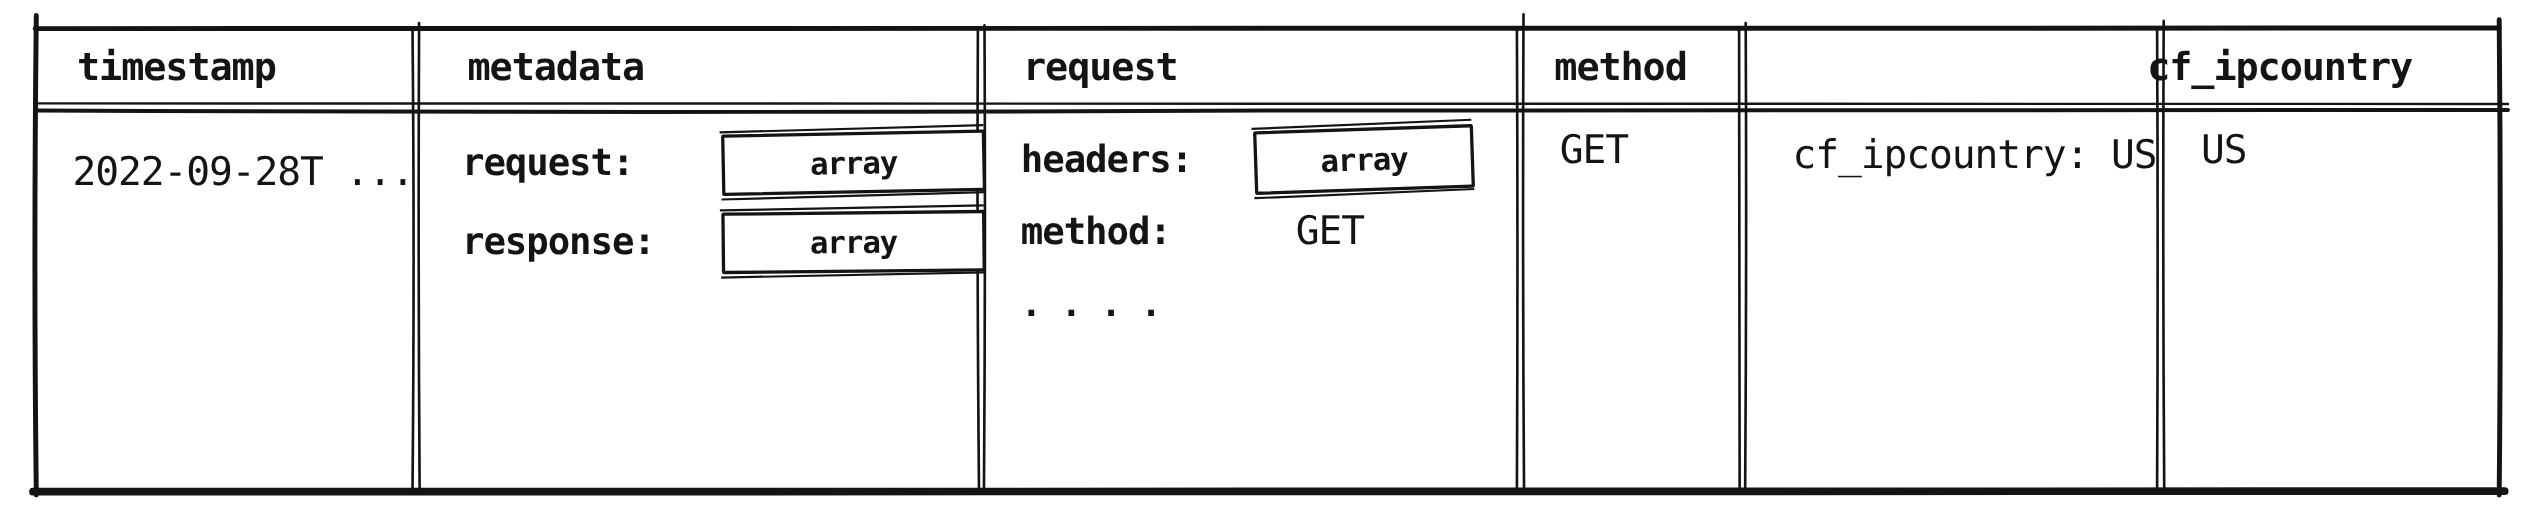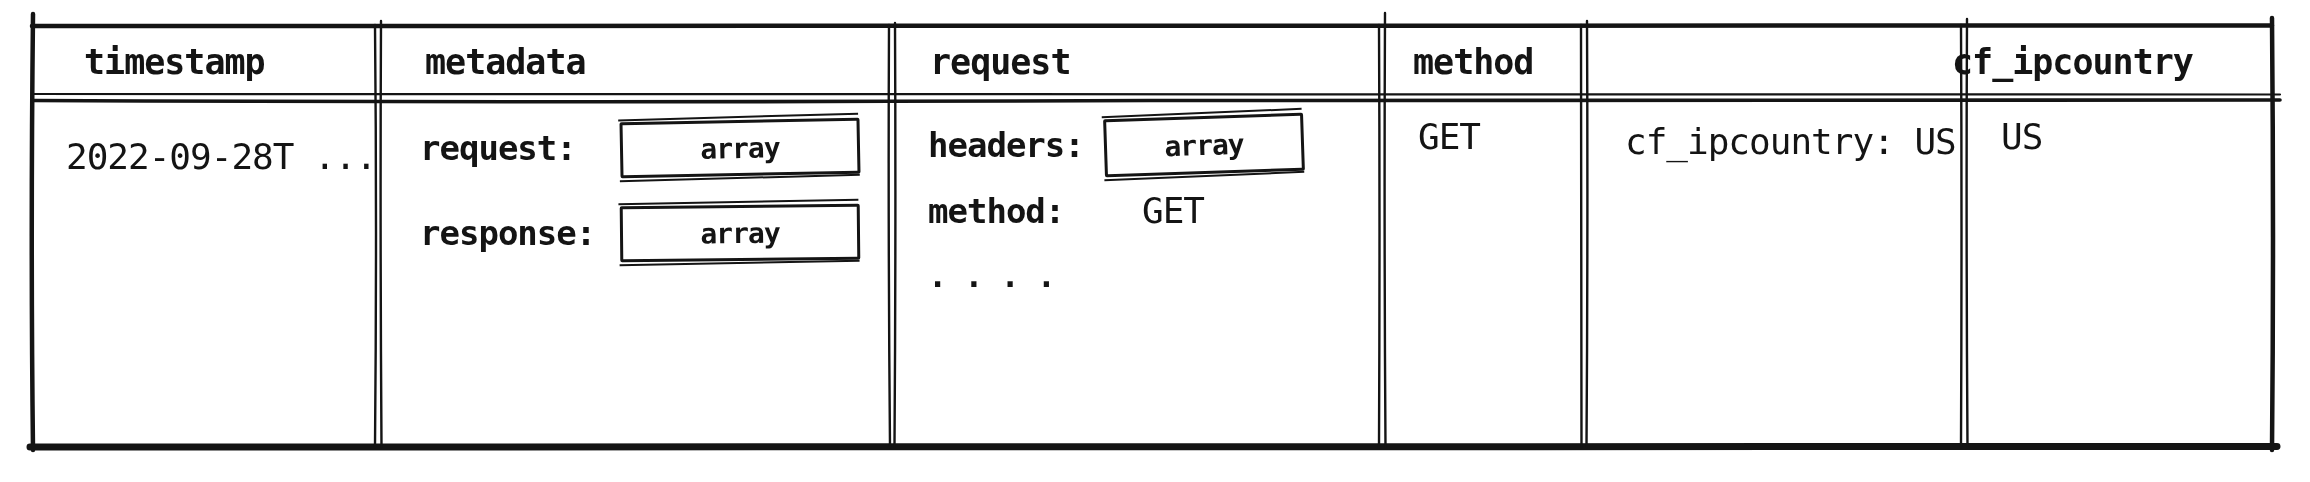--- a/index.html
+++ b/index.html
@@ -46,20 +46,21 @@
     white-space: nowrap;
   }
   .cell-text {
     font-size: 36px;
     font-weight: 400;
     letter-spacing: -1px;
   }
   .kv {
     display: flex;
     align-items: center;
+    gap: 36px;
   }
   .kv .key {
     font-size: 34px;
     font-weight: 700;
     letter-spacing: -1px;
     flex: 0 0 auto;
   }
   
   .chip {
     position: relative;
@@ -116,21 +117,21 @@
       <path d="M 895 23 Q 896 230, 894.5 447"></path>
       <path d="M 1379 25 Q 1380 230, 1379 447"></path>
       <path d="M 1385 13 Q 1384 230, 1385.5 447"></path>
       <path d="M 1581 25 Q 1580.5 230, 1581.5 447"></path>
       <path d="M 1587 21 Q 1588 230, 1586.5 447"></path>
       <path d="M 1961 25 Q 1962 230, 1961 447"></path>
       <path d="M 1967 19 Q 1966 230, 1967.5 447"></path>
     </g>
   </svg>
 
-  <div class="th" style="left:84px;">
+  <div class="th" style="left:70px;">
       <span>timestamp</span>
     </div>
   <div class="th" style="left:425px;">
       <span>metadata</span>
     </div>
   <div class="th" style="left:1413px;">
       <span>method</span>
     </div>
   <div class="th" style="left:930px;">
       <span>request</span>
@@ -143,21 +144,21 @@
     <span class="cell-text">2022-09-28T ...</span>
   </div>
 
   <div class="td" style="left:378px; width:515px; padding:20px 0 0 42px;">
     <div class="kv">
       <span class="key" style="width:200px;">request:</span>
       <span class="chip tilt-a" style="width:240px; height:56px;">
         <span>array</span>
       </span>
     </div>
-    <div class="kv" style="margin-top:29px;">
+    <div class="kv" style="margin-top:16px;">
       <span class="key" style="width:200px;">response:</span>
       <span class="chip tilt-b" style="width:240px; height:56px;">
         <span>array</span>
       </span>
     </div>
   </div>
 
   <div class="td" style="left:893px; width:490px; padding:16px 14px 0 35px;">
     <div class="kv">
       <span class="key" style="width:176px;">headers:</span>
@@ -169,21 +170,21 @@
       <span class="key" style="width:176px;">method:</span>
       <span class="cell-text" style="margin-left:38px;">GET</span>
     </div>
     <div class="dots" style="margin-top:26px;">....</div>
   </div>
 
   <div class="td" style="left:1383px; width:202px; padding:16px 0 0 35px;">
     <span class="cell-text">GET</span>
   </div>
 
-  <div class="td" style="left:1585px; width:380px; padding:21px 0 0 40px;">
+  <div class="td" style="left:1585px; width:380px; padding:21px 0 0 40px;text-align:center;">
     <span class="cell-text">cf_ipcountry: US</span>
   </div>
 
   <div class="td" style="left:1965px; width:307px; padding:16px 0 0 36px;">
     <span class="cell-text">US</span>
   </div>
 
 </div>
 
 </body></html>

